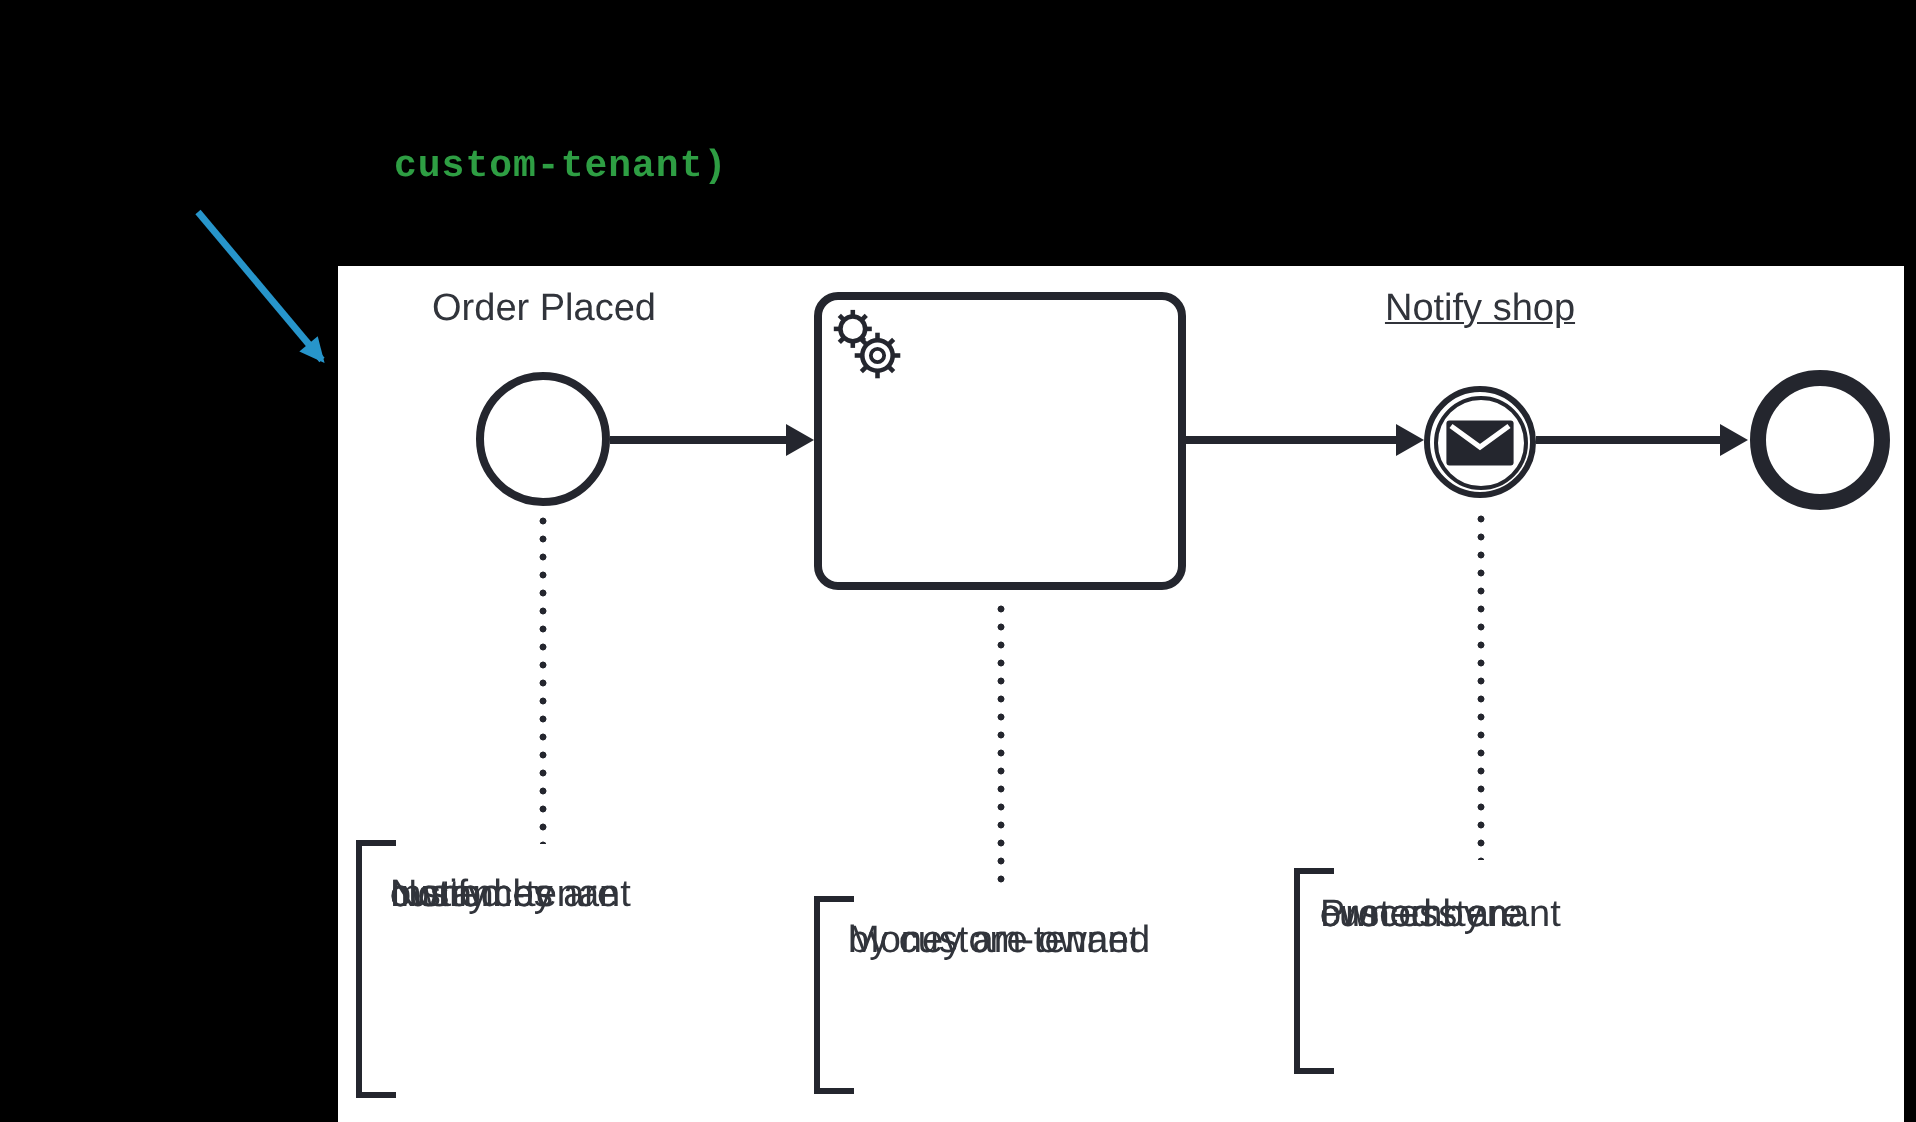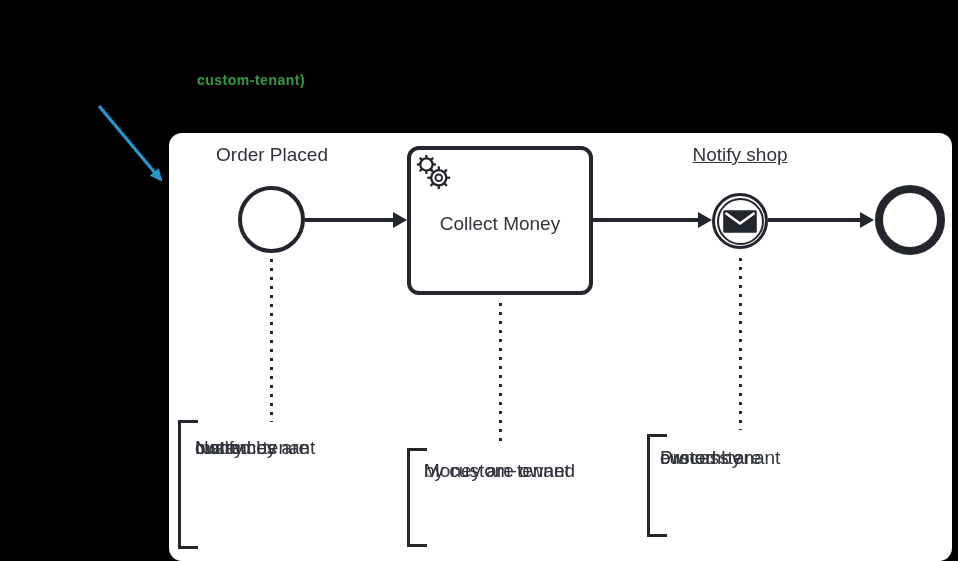--- a/index.html
+++ b/index.html
@@ -12,31 +12,30 @@
   html,body{width:958px;height:561px;overflow:hidden;}
   body{
     position:relative;
     background:#000000;
     font-family:"Liberation Sans", sans-serif;
     color:var(--text);
   }
   
   .code-snippet{
     position:absolute;left:197px;top:72px;
-    font-family:Liberation Sans, sans-serif;
-    font-size:14px;font-weight:600;letter-spacing:.5px;
+    font-family:Liberation Mono, monospace;
+    font-size:19px;font-weight:600;letter-spacing:.5px;
     color:var(--green);
     text-align:right;
   }
   .pointer-arrow{position:absolute;left:92px;top:100px;}
   
   .canvas{
     position:absolute;left:169px;top:133px;width:783px;height:428px;
     background:#ffffff;
-    border-radius:13px;
   }
   .canvas *{position:absolute;}
   
   .shape-label{
     font-size:19px;line-height:22px;color:var(--text);
     white-space:nowrap;transform:translateX(-50%);
   }
   
   .start-event{
     left:69px;top:53px;width:67px;height:67px;
@@ -136,21 +135,20 @@
         <line x1="25" y1="33" x2="25" y2="37"></line>
         <line x1="19.3" y1="30.7" x2="16.5" y2="33.5"></line>
         <line x1="17" y1="25" x2="13" y2="25"></line>
         <line x1="19.3" y1="19.3" x2="16.5" y2="16.5"></line>
         <line x1="25" y1="17" x2="25" y2="13"></line>
         <line x1="30.7" y1="19.3" x2="33.5" y2="16.5"></line>
         <circle cx="25" cy="25" r="8"></circle>
         <circle cx="25" cy="25" r="3.5" stroke-width="2"></circle>
       </g>
     </svg>
-    <div class="task-label">Collect Money</div>
   </div>
 
   <div class="flow-line" style="left:424px;width:106px;"></div>
   <div class="flow-head" style="left:529px;"></div>
 
   <div class="message-event">
     <div class="inner-ring">
       <svg width="36" height="25" viewBox="0 0 36 25">
         <rect x="1.2" y="1.2" width="33.6" height="22.6" rx="1.5" fill="#24262e"></rect>
         <polyline points="3.5,4 18,14.5 32.5,4" fill="none" stroke="#ffffff" stroke-width="2.6"></polyline>

